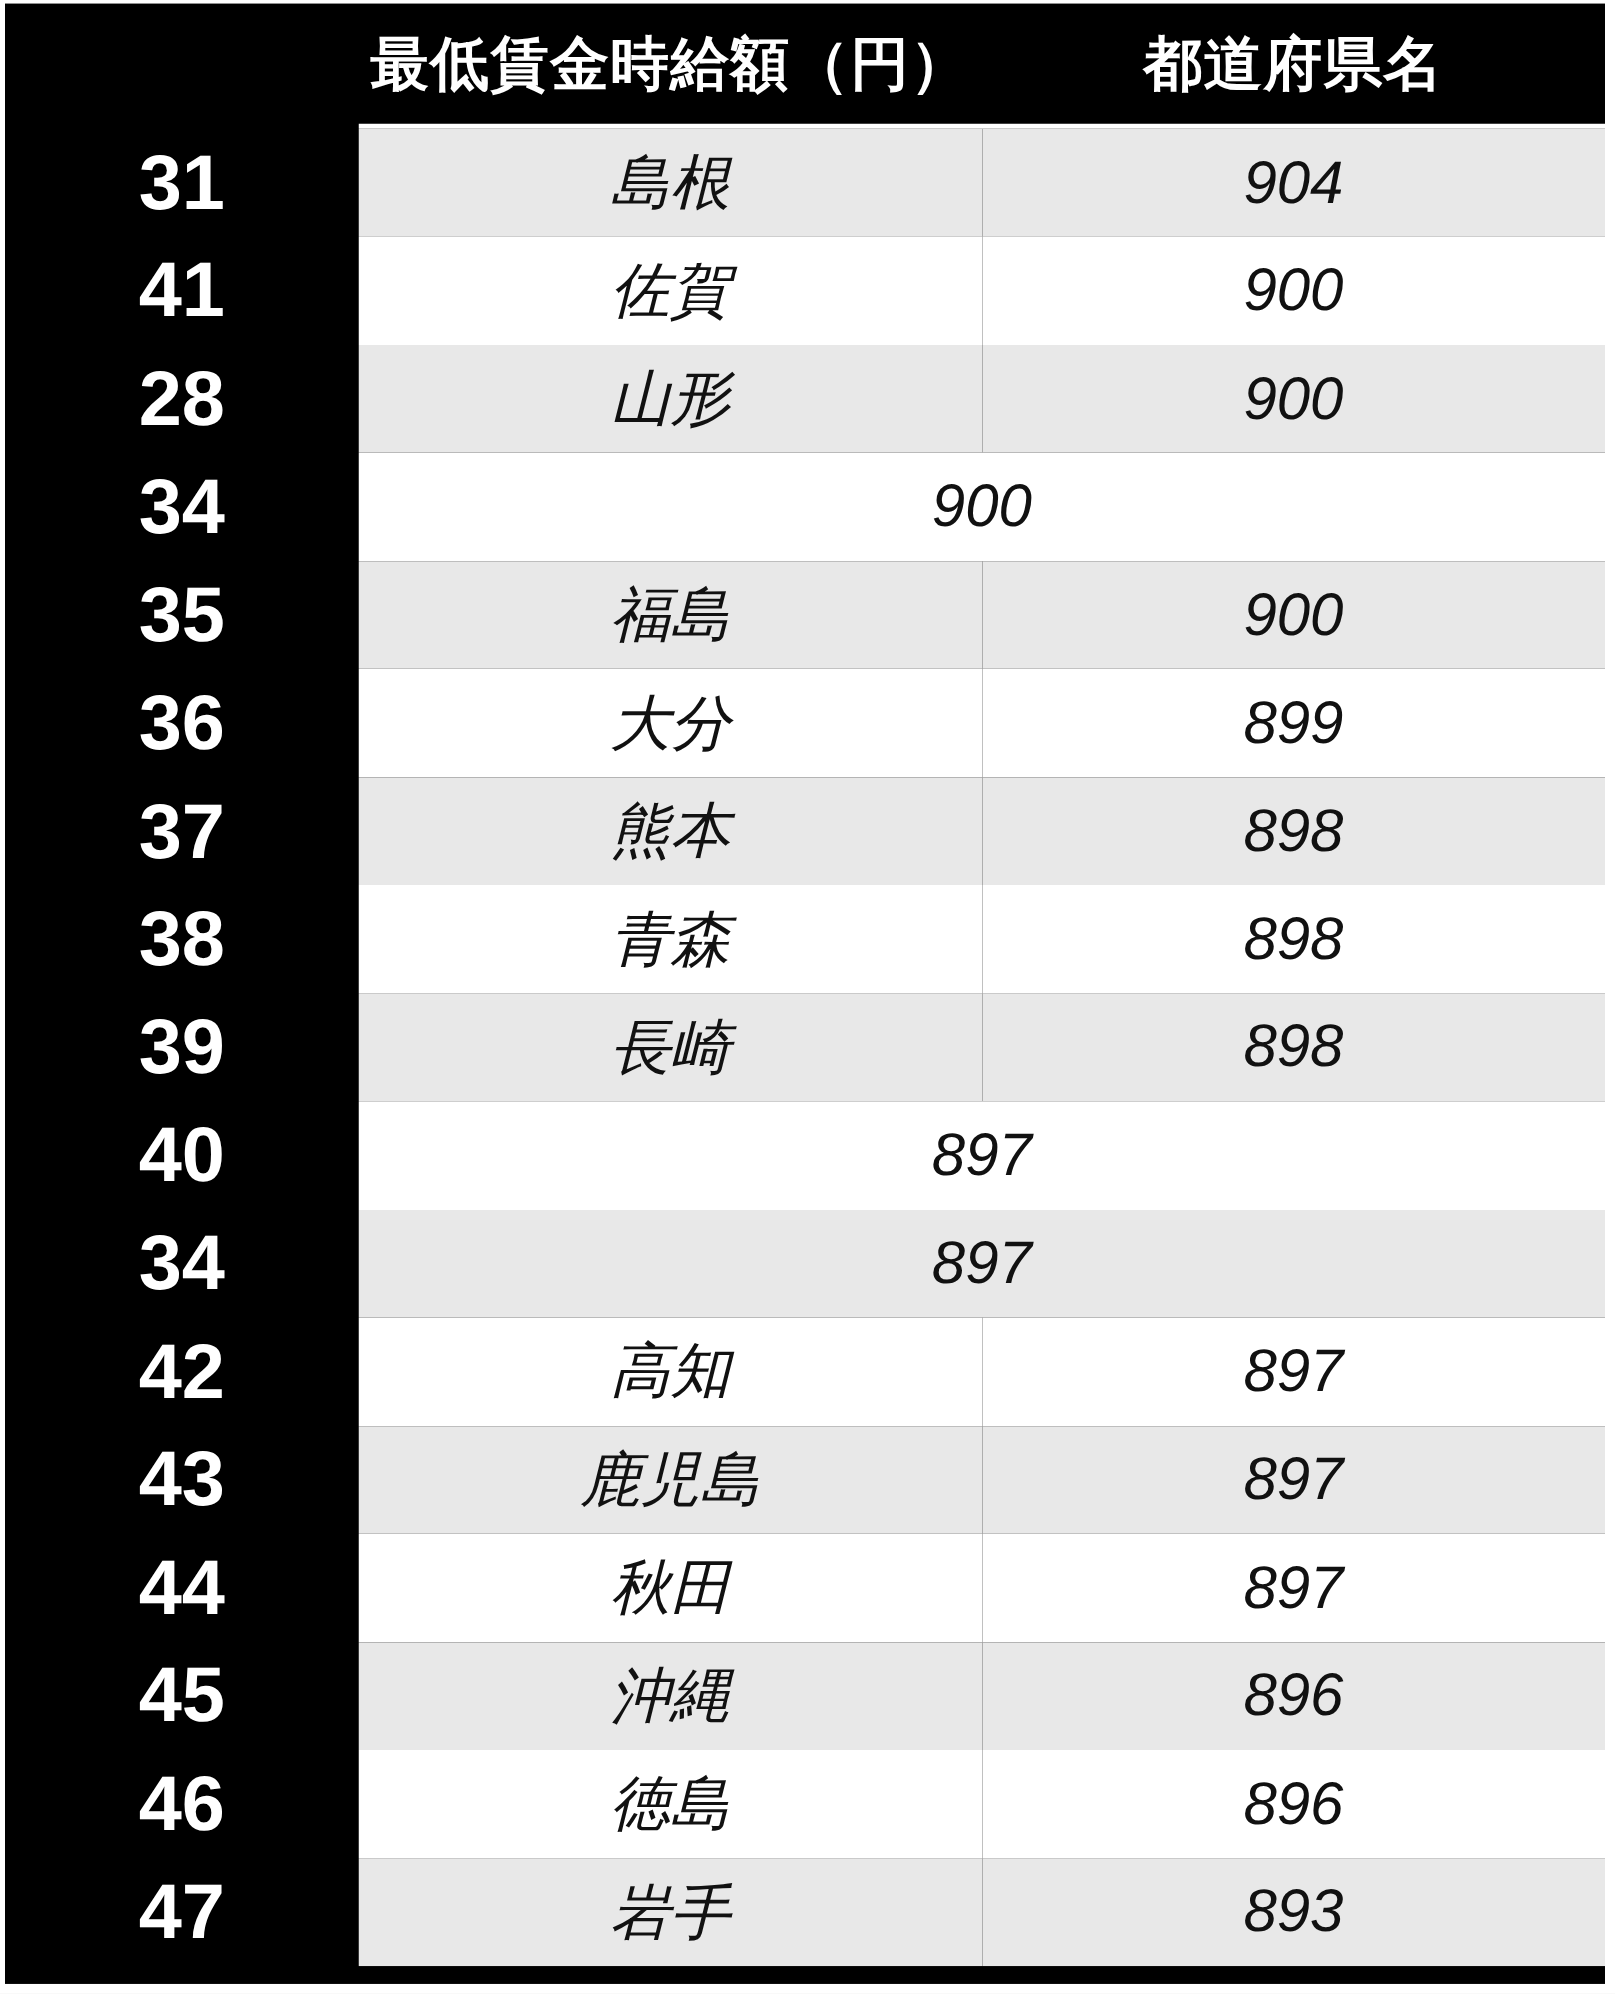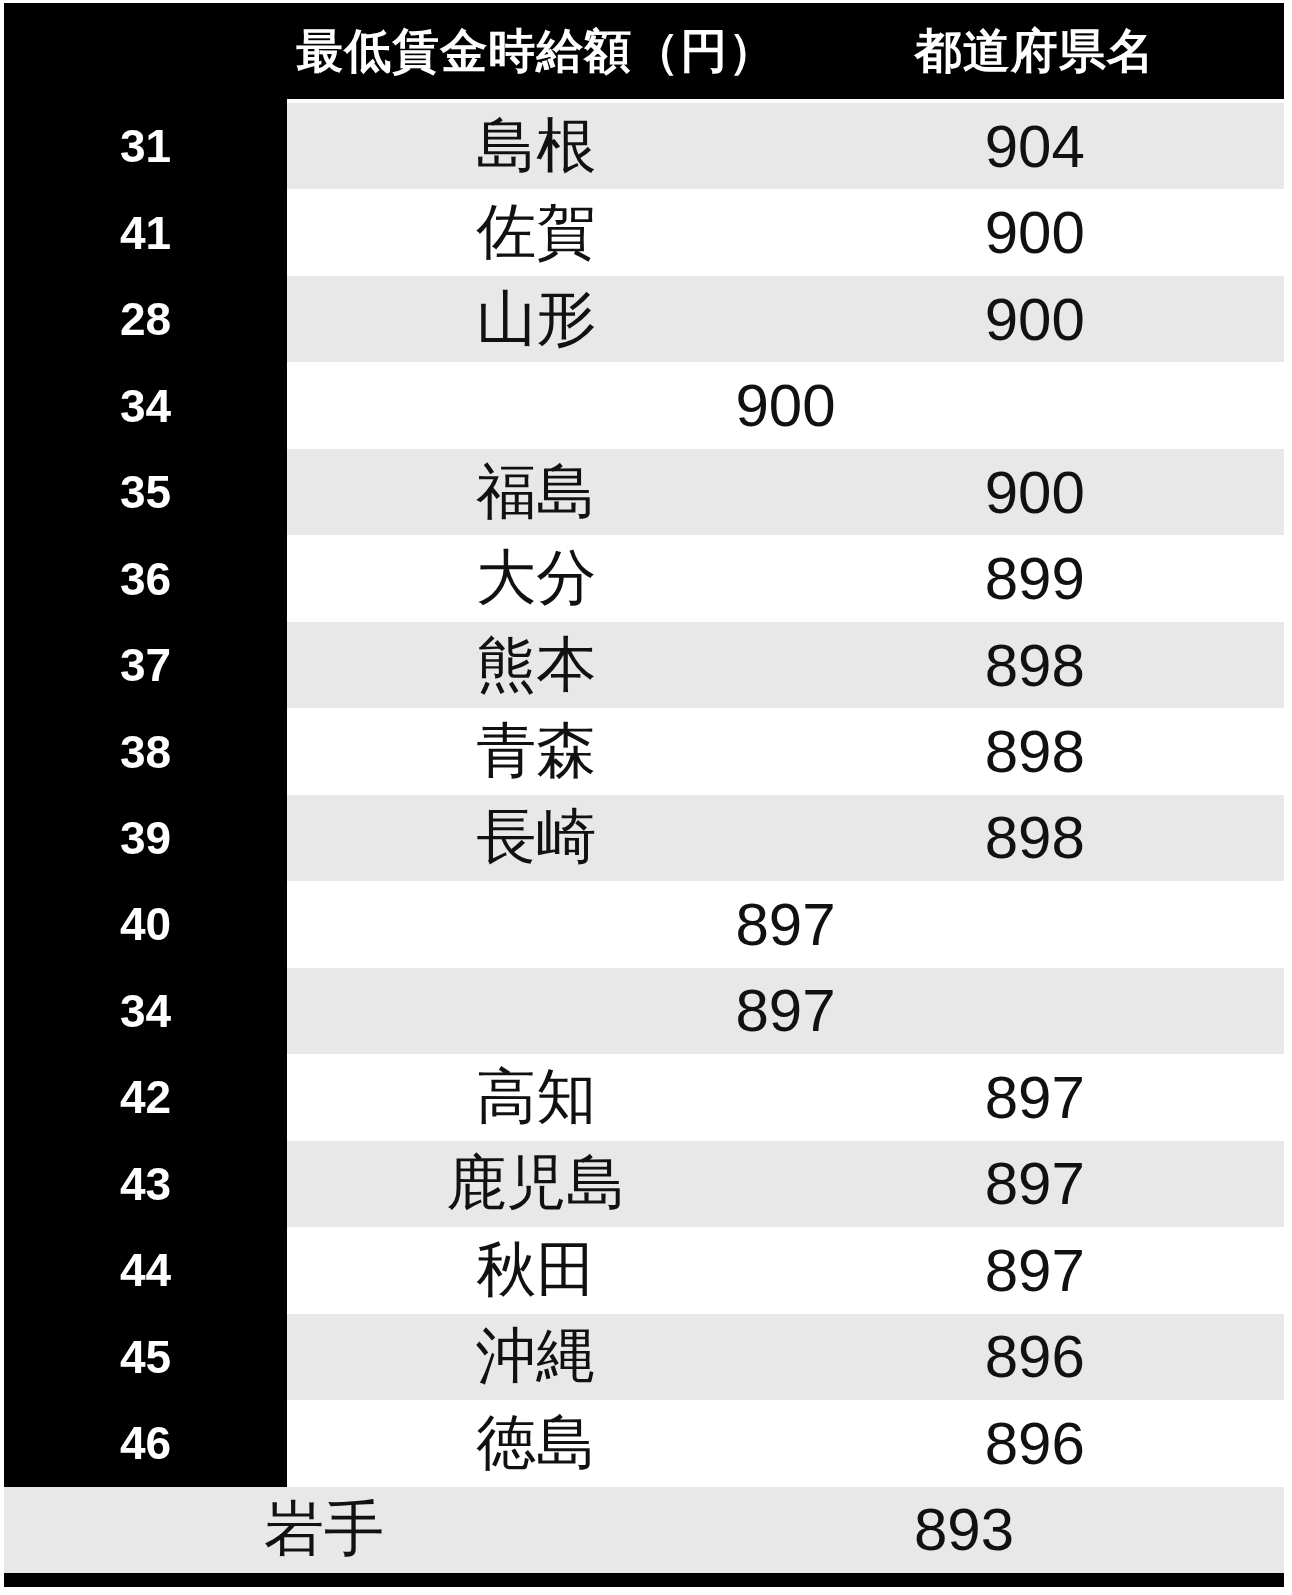--- a/index.html
+++ b/index.html
@@ -31,27 +31,27 @@
   .header-separator { height: 4px; flex: 0 0 4px; display: flex; }
   .header-separator .rank-col { background: var(--header-bg, #000); }
   .header-separator .sep-rest { flex: 1 1 0; background: #ffffff; }
 
   .table-body { flex: 1 1 auto; display: flex; flex-direction: column; }
 
   .table-row { flex: 1 1 0; display: flex; align-items: stretch; }
   .table-row .rank-cell {
     width: 283px; flex: 0 0 283px;
     background: var(--header-bg, #000);
-    color: #ffffff; font-weight: bold; font-size: 46px;
+    color: #ffffff; font-weight: bold; font-size: 62px;
     display: flex; align-items: center; justify-content: center;
   }
   .table-row .data-cell {
     flex: 1 1 0;
     display: flex; align-items: center; justify-content: center;
-    color: #111111; font-size: 60px;
+    color: #111111; font-size: 48px; font-style: italic;
   }
   .table-row.alt .data-cell { background: var(--row-alt-bg, #e8e8e8); }
   .table-row.plain .data-cell { background: var(--row-bg, #ffffff); }
 
   .bottom-bar { height: 14px; flex: 0 0 14px; background: var(--header-bg, #000); }
 </style>
 </head>
 <body>
 
 <div class="page">
@@ -156,20 +156,21 @@
     <div class="data-cell">896</div>
   </div>
 
   <div class="table-row plain">
     <div class="rank-cell">46</div>
     <div class="data-cell">徳島</div>
     <div class="data-cell">896</div>
   </div>
 
   <div class="table-row alt">
+    <div class="rank-cell">47</div>
     <div class="data-cell">岩手</div>
     <div class="data-cell">893</div>
   </div>
 </div>
 
     <div class="bottom-bar"></div>
   </div>
 </div>
 
 </body></html>

